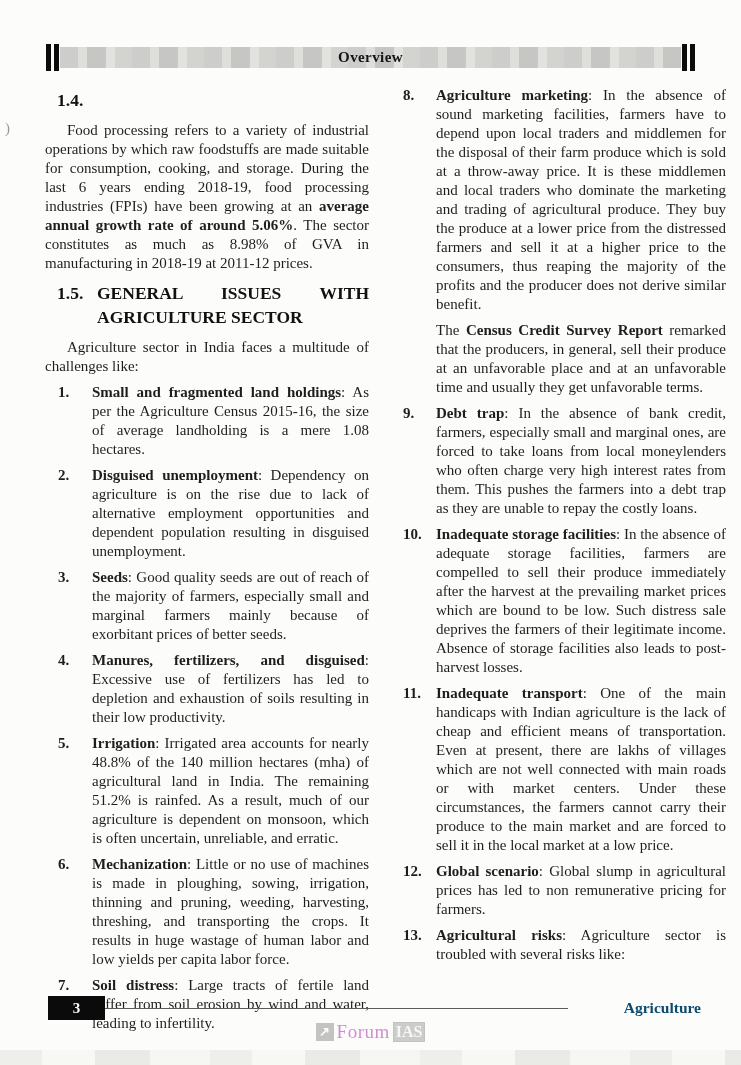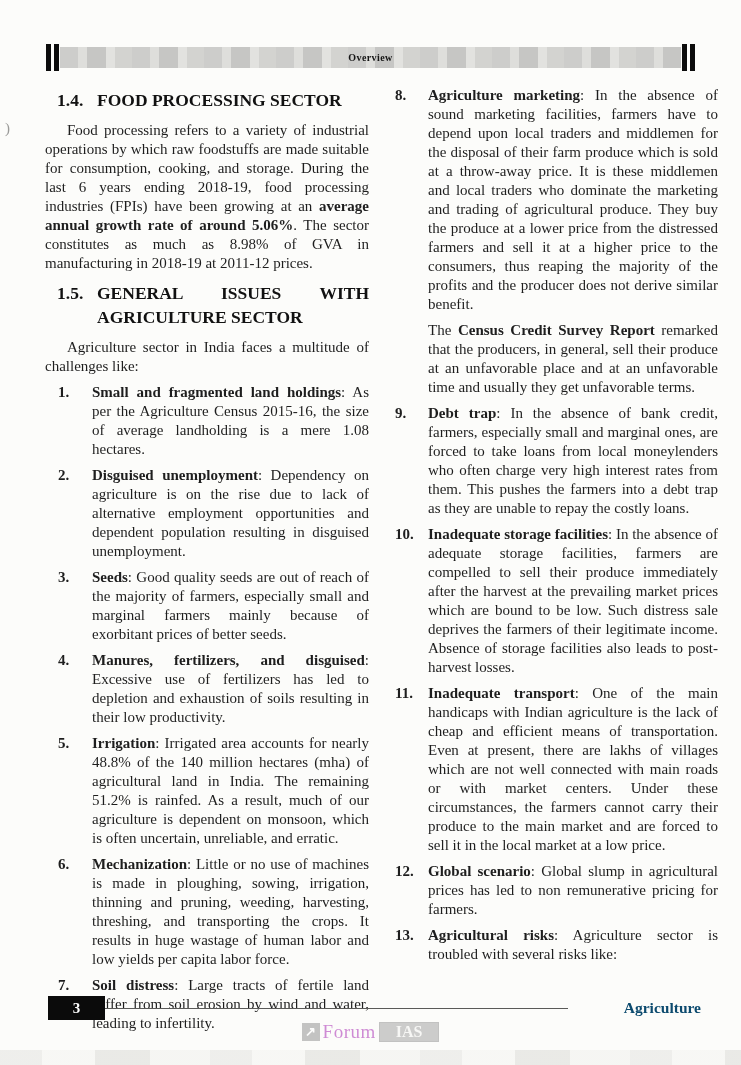--- a/index.html
+++ b/index.html
@@ -19,25 +19,25 @@
   }
   .dbar{display:flex;gap:3px;flex:none;}
   .dbar span{width:5px;height:27px;background:#0c0c0c;display:block;}
   .band{
     flex:1;height:21px;margin:0 1px;
     background:
       repeating-linear-gradient(90deg,
         #cdcdcb 0 18px,#dededb 18px 27px,#c6c6c4 27px 46px,#e2e2df 46px 55px,#d3d3d0 55px 72px);
     display:flex;align-items:center;justify-content:center;
   }
-  .band-title{font-size:10px;font-weight:600;letter-spacing:.4px;color:#151515;}
+  .band-title{font-size:15px;font-weight:600;letter-spacing:.4px;color:#151515;}
   
   .columns{
     position:absolute;top:86px;left:45px;right:19px;
-    display:flex;gap:26px;
+    display:flex;gap:34px;
   }
   .col{font-size:15px;line-height:19px;text-align:justify;}
   .col-left{width:324px;flex:none;}
   .col-right{width:323px;flex:none;}
   .sec-head{
     display:flex;font-size:17.5px;font-weight:700;line-height:24px;
     margin:2px 0 9px 12px;color:#111;
   }
   .sec-num{width:40px;flex:none;}
   .sec-title{flex:1;}
@@ -68,21 +68,21 @@
     opacity:.5;
   }
   .logo-icon{
     width:18px;height:18px;background:#8b8b8b;color:#ffffff;
     display:flex;align-items:center;justify-content:center;
     font-size:13px;font-weight:700;flex:none;
   }
   .logo-forum{font-size:19px;color:#a21caf;letter-spacing:.5px;}
   .logo-ias{
     font-size:16px;font-weight:700;color:#f4f4f2;background:#9d9d9d;
-    border:1px solid #8a8a8a;padding:0 16px;line-height:18px;
+    border:1px solid #8a8a8a;padding:0 2px;line-height:18px;
   }
   
   .stray-mark{position:absolute;left:5px;top:120px;color:#9a9a98;font-size:15px;}
   .bottom-strip{
     position:absolute;bottom:0;left:0;width:741px;height:15px;
     background:repeating-linear-gradient(88deg,
       #e7e7e4 0 42px,#f5f5f2 42px 95px,#e0e0dc 95px 150px,#f2f2ef 150px 210px);
     opacity:.65;
   }
 </style>
@@ -106,21 +106,20 @@
   </div>
 
   <span class="stray-mark">)</span>
 
   <div class="columns">
 
     <div class="col col-left">
 
       <div class="sec-head">
         <span class="sec-num">1.4.</span>
-        <span class="sec-title">FOOD PROCESSING SECTOR</span>
       </div>
 
       <p class="para"><span>Food processing refers to a variety of industrial operations by which raw foodstuffs are made suitable for consumption, cooking, and storage. During the last 6 years ending 2018-19, food processing industries (FPIs) have been growing at an </span><span class="b">average annual growth rate of around 5.06%</span><span>. The sector constitutes as much as 8.98% of GVA in manufacturing in 2018-19 at 2011-12 prices.</span></p>
 
       <div class="sec-head">
         <span class="sec-num">1.5.</span>
         <span class="sec-title">
           <span class="jline">GENERAL ISSUES WITH</span>
           <span>AGRICULTURE SECTOR</span>
         </span>

